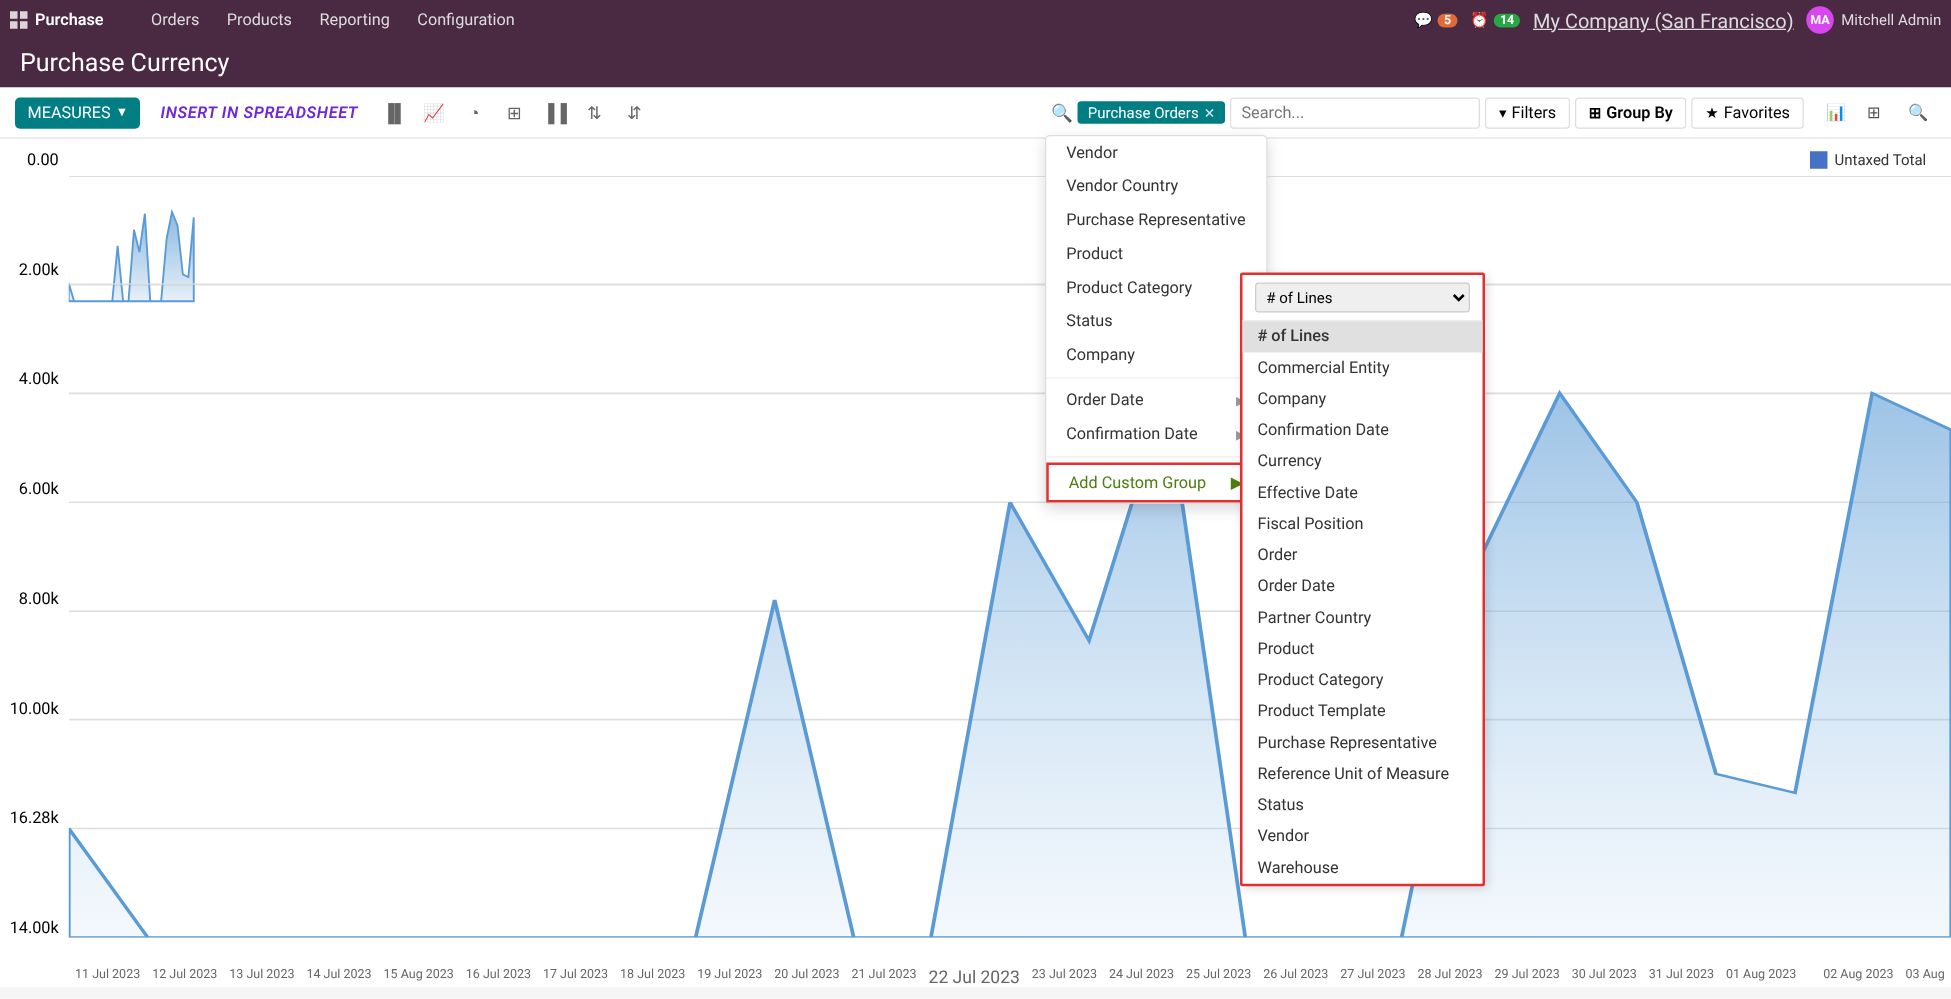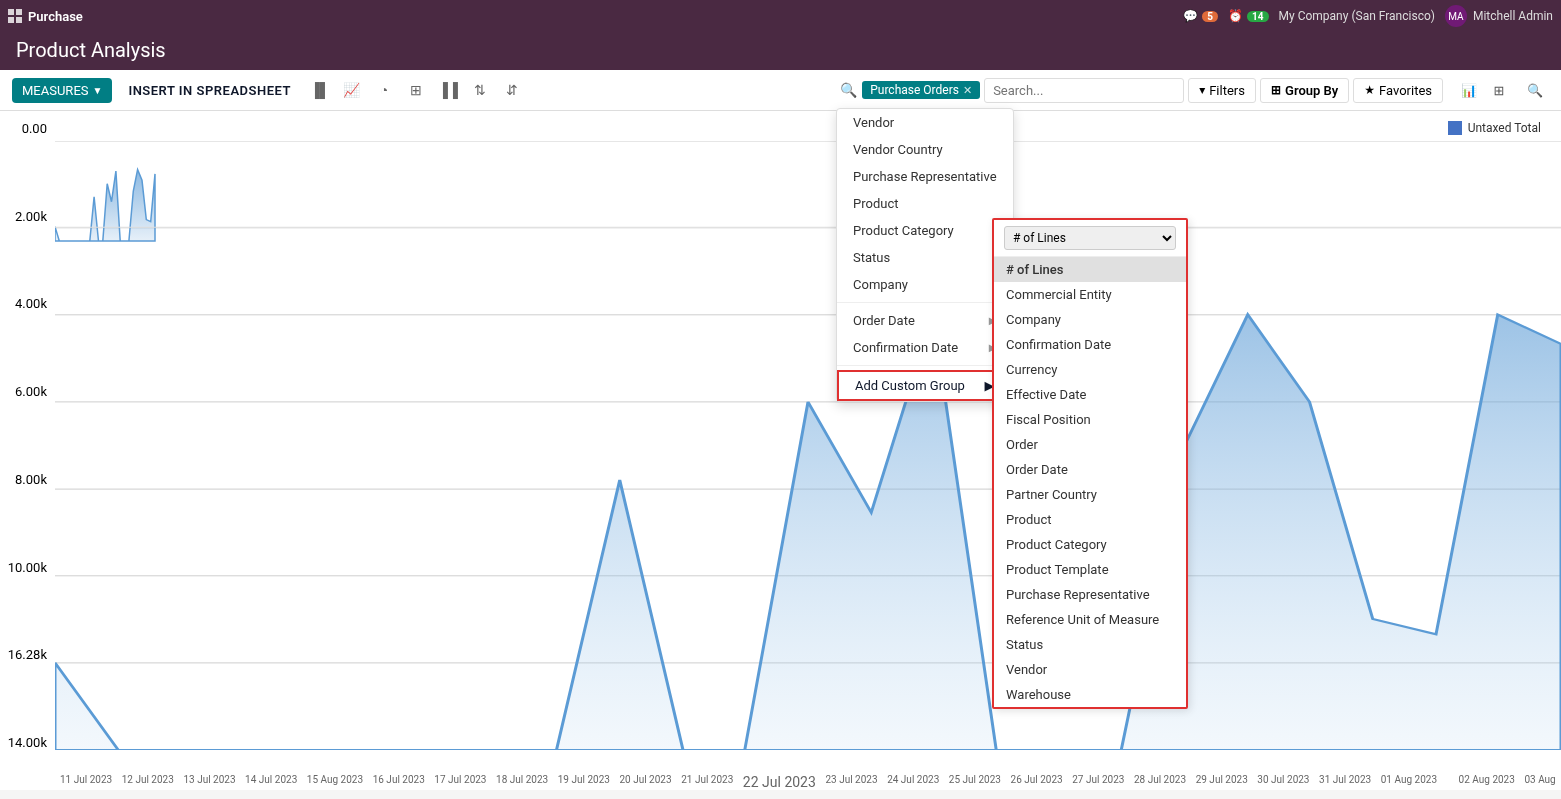--- a/index.html
+++ b/index.html
@@ -16,23 +16,23 @@
     }
     .topnav-logo { display: flex; align-items: center; gap: 6px; font-size: 13px; font-weight: 600; margin-right: 28px; }
     .topnav-logo .grid-icon { display: grid; grid-template-columns: 1fr 1fr; gap: 2px; width: 14px; height: 14px; }
     .topnav-logo .grid-icon span { background: #fff; opacity: 0.8; }
     .topnav-menu { display: flex; gap: 2px; flex: 1; }
     .topnav-menu a { color: #ddd; text-decoration: none; padding: 4px 10px; font-size: 13px; border-radius: 3px; }
     .topnav-right { display: flex; align-items: center; gap: 10px; margin-left: auto; }
     .nav-badge { position: relative; display: flex; align-items: center; gap: 4px; color: #ccc; font-size: 12px; }
     .badge-count { background: #e06b3a; color: #fff; border-radius: 10px; padding: 0 5px; font-size: 10px; font-weight: bold; }
     .badge-count.green { background: #27a844; }
-    .company-name { color: #ddd; font-size: 12px; }
+    .company-name { color: #ddd; font-size: 16px; text-decoration: underline; }
     .user-name { color: #ddd; font-size: 12px; display: flex; align-items: center; gap: 6px; }
-    .avatar { width: 22px; height: 22px; border-radius: 50%; background: #701a75; display: flex; align-items: center; justify-content: center; font-size: 10px; color: #fff; }
+    .avatar { width: 22px; height: 22px; border-radius: 50%; background: #d946ef; display: flex; align-items: center; justify-content: center; font-size: 10px; color: #fff; font-weight: bold; }
 
     
     .page-header {
       background: #4a2942;
       padding: 6px 16px 8px 16px;
     }
     .page-title { color: #fff; font-size: 20px; font-weight: 400; }
 
     
     .toolbar {
@@ -49,21 +49,21 @@
       border: none;
       border-radius: 4px;
       padding: 5px 10px;
       font-size: 13px;
       cursor: pointer;
       display: flex;
       align-items: center;
       gap: 4px;
     }
     .btn-measures .caret { font-size: 10px; }
-    .btn-insert { background: none; border: none; color: #0f172a; font-size: 13px; font-weight: 600; cursor: pointer; padding: 4px 8px; letter-spacing: 0.5px; }
+    .btn-insert { background: none; border: none; color: #6d28d9; font-size: 13px; font-weight: 600; cursor: pointer; padding: 4px 8px; letter-spacing: 0.5px; font-style: italic; }
     .toolbar-icons { display: flex; gap: 6px; align-items: center; }
     .toolbar-icon { width: 26px; height: 26px; display: flex; align-items: center; justify-content: center; border-radius: 3px; cursor: pointer; color: #666; font-size: 14px; }
 
     .toolbar-right { margin-left: auto; display: flex; align-items: center; gap: 4px; }
     .filter-area { display: flex; align-items: center; gap: 4px; }
     .search-bar { border: 1px solid #ddd; border-radius: 3px; padding: 4px 8px; font-size: 13px; min-width: 200px; outline: none; }
     .filter-tag { background: #017e84; color: #fff; border-radius: 3px; padding: 2px 8px; font-size: 12px; display: flex; align-items: center; gap: 4px; }
     .filter-tag .remove { cursor: pointer; opacity: 0.8; font-size: 11px; }
     .filter-btn { border: 1px solid #ddd; background: #fff; border-radius: 3px; padding: 4px 10px; cursor: pointer; font-size: 13px; display: flex; align-items: center; gap: 4px; }
     .filter-btn.active { font-weight: 600; }
@@ -106,21 +106,21 @@
 
     
     .add-custom-group-row {
       background: #fff;
       border: 2px solid #e03030;
       display: flex;
       align-items: center;
       padding: 6px 16px;
       cursor: pointer;
       font-size: 13px;
-      color: #0f172a;
+      color: #4d7c0f;
     }
 
     
     .submenu-panel {
       position: absolute;
       top: 218px;
       left: 992px;
       background: #fff;
       border: 2px solid #e03030;
       border-radius: 2px;
@@ -157,39 +157,45 @@
 <div class="topnav">
   <div class="topnav-logo">
     <div class="grid-icon">
       <span></span>
         <span></span>
         <span></span>
         <span></span>
     </div>
     <span>Purchase</span>
   </div>
+  <nav class="topnav-menu">
+    <a>Orders</a>
+    <a>Products</a>
+    <a>Reporting</a>
+    <a>Configuration</a>
+  </nav>
   <div class="topnav-right">
     <div class="nav-badge">
       <span>💬</span>
       <span class="badge-count">5</span>
     </div>
     <div class="nav-badge">
       <span>⏰</span>
       <span class="badge-count green">14</span>
     </div>
     <span class="company-name">My Company (San Francisco)</span>
     <div class="user-name">
       <div class="avatar">MA</div>
       <span>Mitchell Admin</span>
     </div>
   </div>
 </div>
 
 <div class="page-header">
-  <span class="page-title">Product Analysis</span>
+  <span class="page-title">Purchase Currency</span>
 </div>
 
 <div class="toolbar">
   <button class="btn-measures">
     <span>MEASURES</span>
     <span class="caret">▼</span>
   </button>
   <button class="btn-insert">INSERT IN SPREADSHEET</button>
 
   <div class="toolbar-icons">

